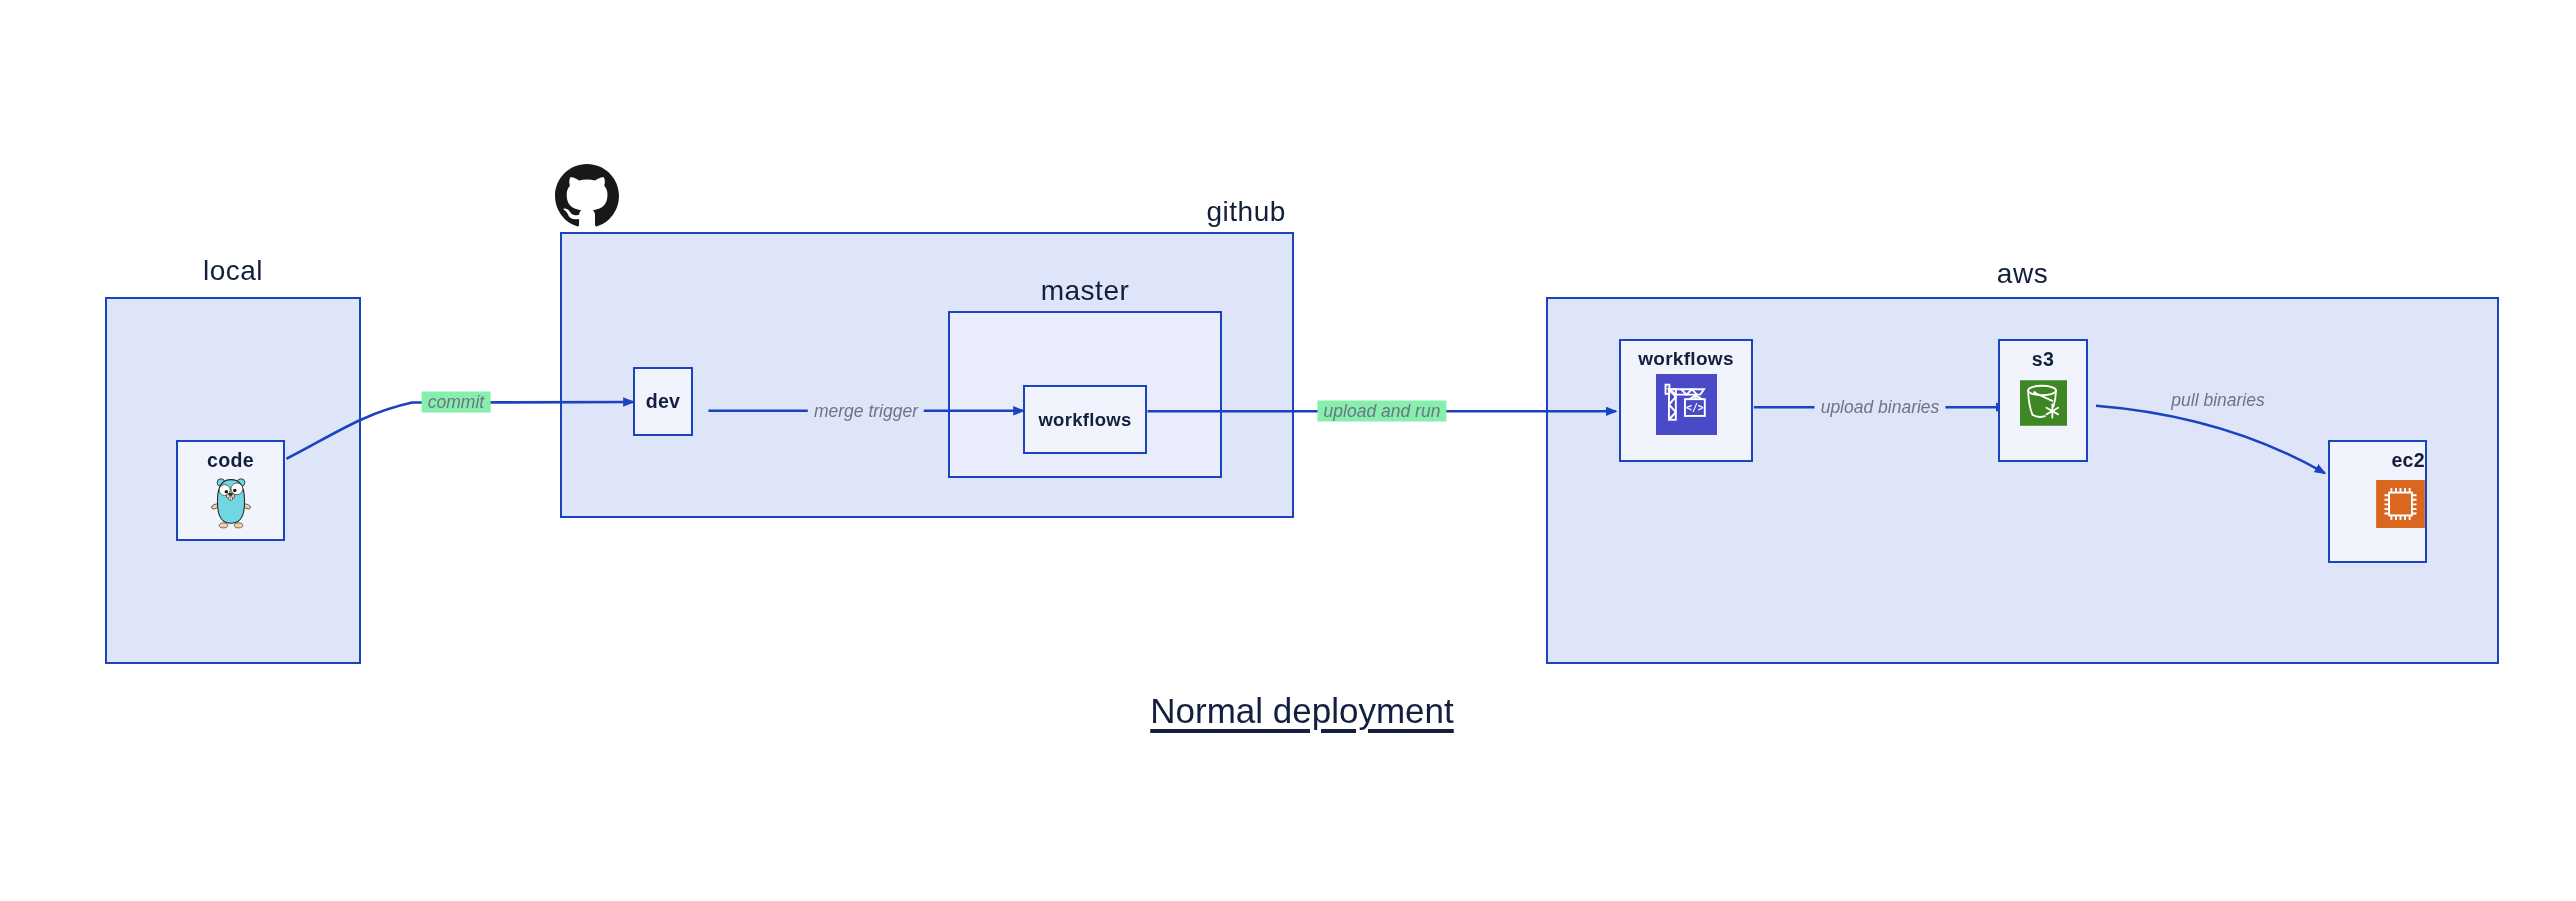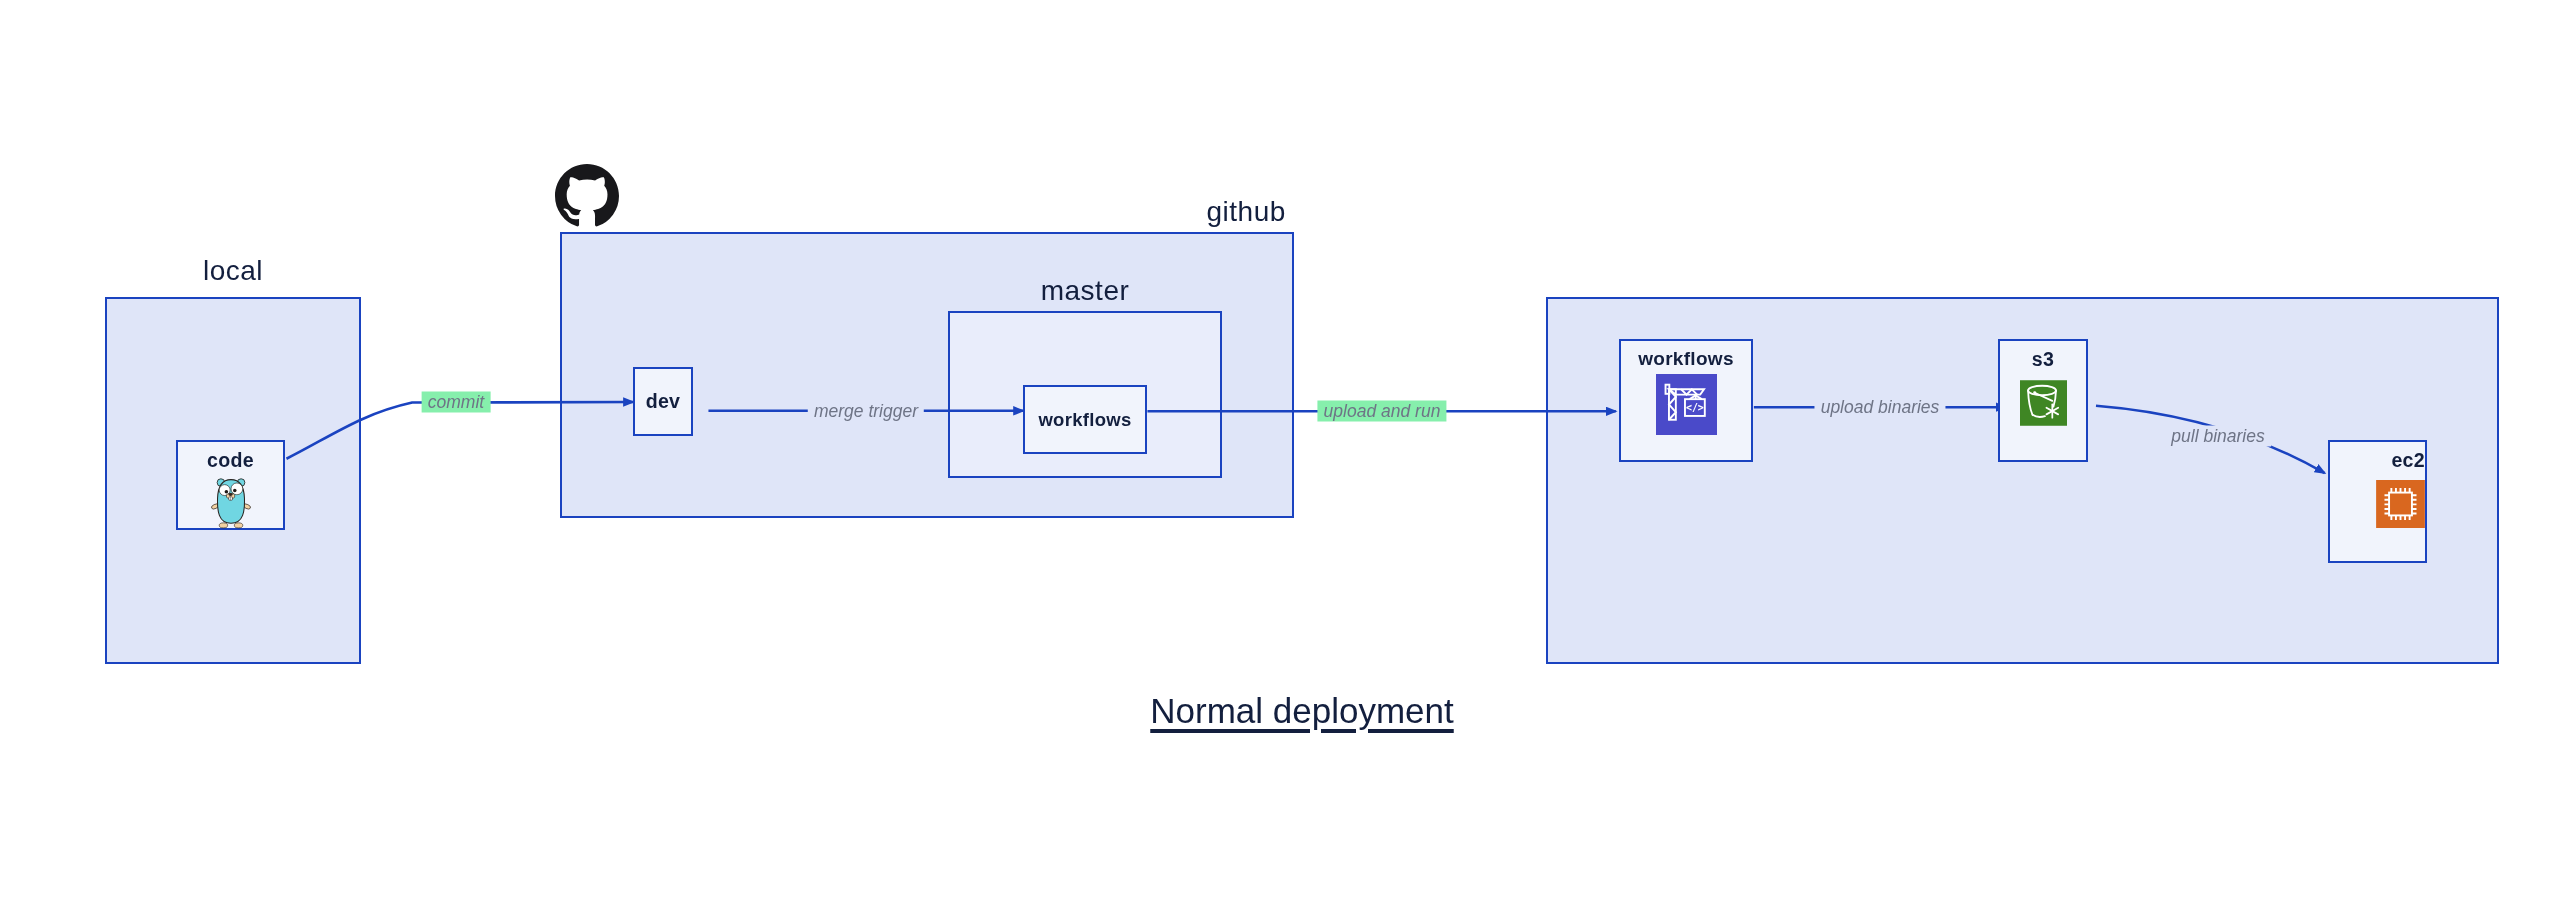--- a/index.html
+++ b/index.html
@@ -46,41 +46,42 @@
 <div class="canvas">
 
   <div class="container" style="left:105px;top:297px;width:256px;height:367px;"></div>
   <div class="container" style="left:560px;top:232px;width:734px;height:286px;"></div>
   <div class="container master" style="left:948px;top:311px;width:274px;height:167px;"></div>
   <div class="container" style="left:1546px;top:297px;width:953px;height:367px;"></div>
 
   <div class="ctr-label center" style="left:105px;top:255px;width:256px;">local</div>
   <div class="ctr-label right" style="left:560px;top:196px;width:731px;">github</div>
   <div class="ctr-label center" style="left:948px;top:275px;width:274px;">master</div>
+  <div class="ctr-label center" style="left:1546px;top:258px;width:953px;">aws</div>
 
   <div class="icon-wrap" style="position:absolute;left:555px;top:164px;">
     <svg width="64" height="64" viewBox="0 0 16 16">
       <path fill="#18181b" d="M8 0c4.42 0 8 3.58 8 8a8.013 8.013 0 0 1-5.45 7.59c-.4.08-.55-.17-.55-.38 0-.27.01-1.13.01-2.2 0-.75-.25-1.23-.54-1.48 1.78-.2 3.65-.88 3.65-3.95 0-.88-.31-1.59-.82-2.15.08-.2.36-1.02-.08-2.12 0 0-.67-.22-2.2.82-.64-.18-1.32-.27-2-.27-.68 0-1.36.09-2 .27-1.53-1.03-2.2-.82-2.2-.82-.44 1.1-.16 1.92-.08 2.12-.51.56-.82 1.27-.82 2.15 0 3.06 1.86 3.75 3.64 3.95-.23.2-.44.55-.51 1.07-.46.21-1.61.55-2.33-.66-.15-.24-.6-.83-1.23-.82-.67.01-.27.38.01.53.34.19.73.9.82 1.13.16.45.68 1.31 2.69.94 0 .67.01 1.3.01 1.49 0 .21-.15.45-.55.38A7.995 7.995 0 0 1 0 8c0-4.42 3.58-8 8-8Z"></path>
     </svg>
   </div>
 
   <svg class="edges" viewBox="0 0 5054 1750" width="2604" height="902">
     <defs>
       <marker id="arrow" viewBox="0 0 10 8" refX="8.5" refY="4" markerWidth="4.6" markerHeight="3.7" orient="auto-start-reverse" markerUnits="strokeWidth">
         <path d="M0,0 L10,4 L0,8 Z" fill="#1a43c0"></path>
       </marker>
     </defs>
     <path d="M 556 890 C 640 848 700 803 800 781 L 1229 780" stroke="#1a43c0" stroke-width="5" fill="none" marker-end="url(#arrow)"></path>
     <path d="M 1375 797 L 1986 797" stroke="#1a43c0" stroke-width="5" fill="none" marker-end="url(#arrow)"></path>
     <path d="M 2227 798 L 3136 798" stroke="#1a43c0" stroke-width="5" fill="none" marker-end="url(#arrow)"></path>
     <path d="M 3404 790 L 3893 790" stroke="#1a43c0" stroke-width="5" fill="none" marker-end="url(#arrow)"></path>
     <path d="M 4068 787 C 4230 800 4380 842 4512 918" stroke="#1a43c0" stroke-width="5" fill="none" marker-end="url(#arrow)"></path>
   </svg>
 
-  <div class="node" style="left:176px;top:440px;width:109px;height:90px;">
+  <div class="node" style="left:176px;top:440px;width:109px;height:101px;">
     <div class="node-label pad-top">code</div>
     <div class="icon-wrap" style="margin-top:4.1px;">
       <svg width="42" height="53" viewBox="0 0 100 125">
         <circle cx="26" cy="15" r="9" fill="#70d6e2" stroke="#2a2420" stroke-width="2"></circle>
         <circle cx="74" cy="15" r="9" fill="#70d6e2" stroke="#2a2420" stroke-width="2"></circle>
         <ellipse cx="12" cy="72" rx="9" ry="5" transform="rotate(-25 12 72)" fill="#f2d1a2" stroke="#2a2420" stroke-width="1.5"></ellipse>
         <ellipse cx="88" cy="72" rx="9" ry="5" transform="rotate(25 88 72)" fill="#f2d1a2" stroke="#2a2420" stroke-width="1.5"></ellipse>
         <ellipse cx="32" cy="117" rx="10" ry="6" fill="#f2d1a2" stroke="#2a2420" stroke-width="1.5"></ellipse>
         <ellipse cx="68" cy="117" rx="10" ry="6" fill="#f2d1a2" stroke="#2a2420" stroke-width="1.5"></ellipse>
         <path d="M50 8 C72 8 81 26 82 52 C83 82 80 112 50 112 C20 112 17 82 18 52 C19 26 28 8 50 8 Z" fill="#70d6e2" stroke="#2a2420" stroke-width="2.5"></path>
@@ -159,18 +160,18 @@
           <path d="M47 20 H53 M47 26 H53 M47 32 H53 M47 38 H53 M47 44 H53"></path>
         </g>
       </svg>
     </div>
   </div>
 
   <div class="edge-label bg-white" style="left:456px;top:402px;">commit</div>
   <div class="edge-label bg-lav" style="left:866px;top:411px;">merge trigger</div>
   <div class="edge-label bg-white" style="left:1382px;top:411px;">upload and run</div>
   <div class="edge-label bg-lav" style="left:1880px;top:407px;">upload binaries</div>
-  <div class="edge-label bg-lav" style="left:2218px;top:436px;text-align:center;">pull binaries</div>
+  <div class="edge-label bg-lav" style="left:2218px;top:400px;text-align:center;">pull binaries</div>
 
   <div class="title" style="top:691px;">Normal deployment</div>
 
 </div>
 
 
 </body></html>

